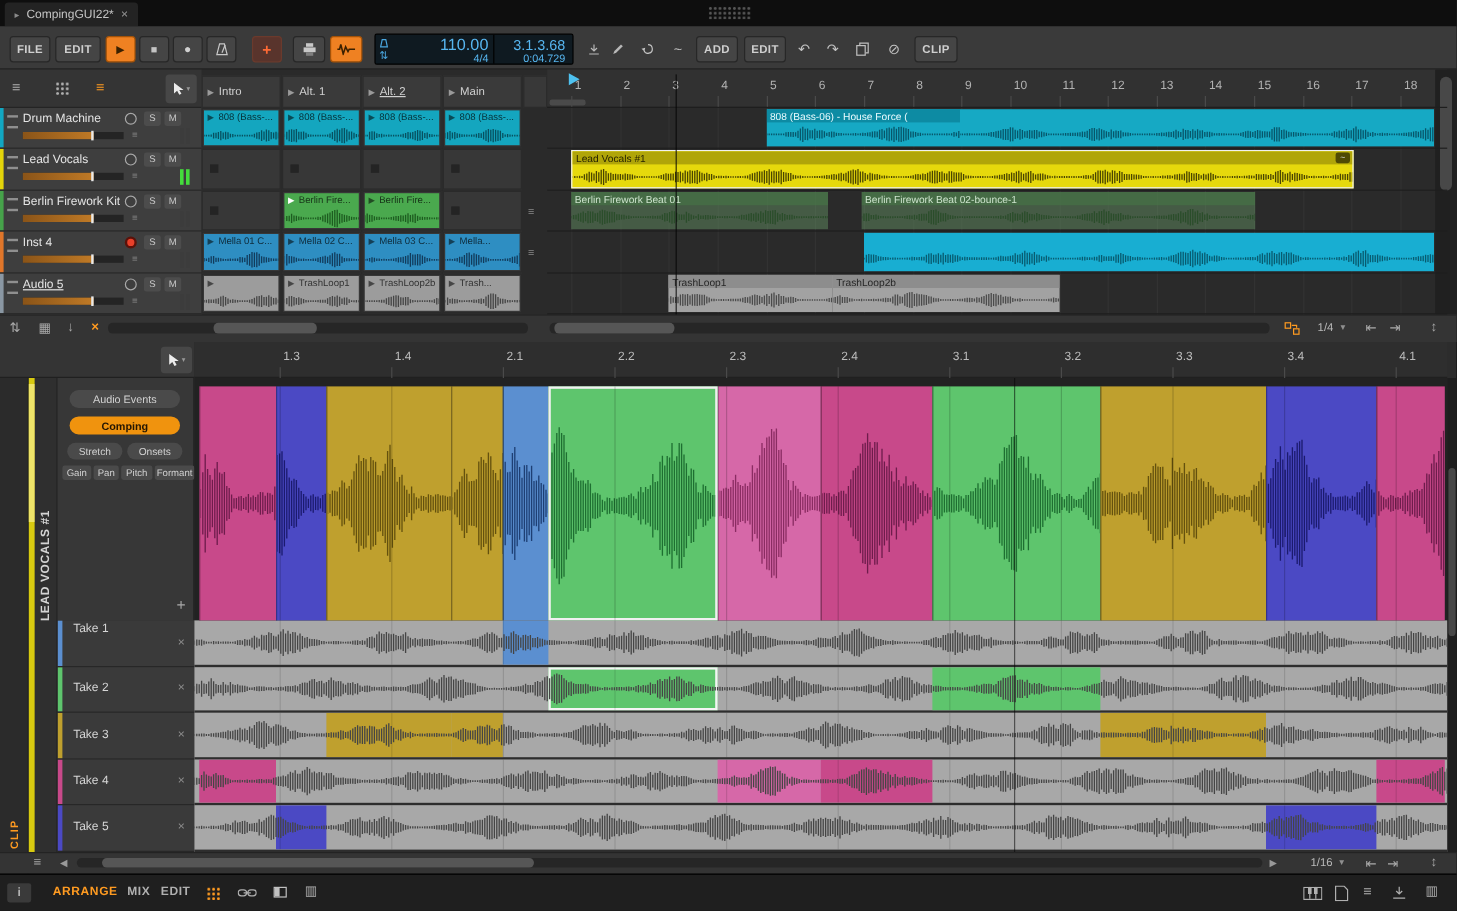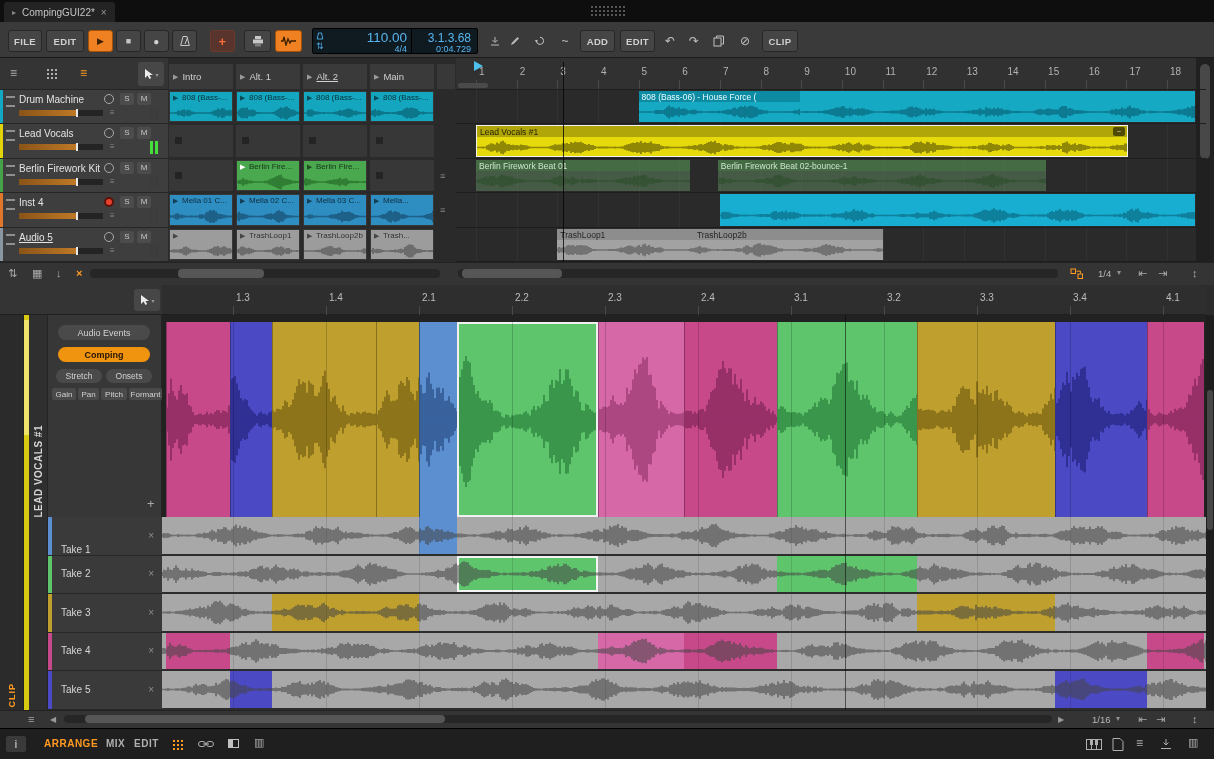--- a/index.html
+++ b/index.html
@@ -700,21 +700,21 @@
     <div style="position: absolute; left: 887px; top: 292px; font-size: 10px; color: rgb(188, 188, 188);">3.2</div>
     <div style="position: absolute; left: 884px; top: 306px; width: 1px; height: 9px; background: rgb(74, 74, 74);"></div>
     <div style="position: absolute; left: 980px; top: 292px; font-size: 10px; color: rgb(188, 188, 188);">3.3</div>
     <div style="position: absolute; left: 977px; top: 306px; width: 1px; height: 9px; background: rgb(74, 74, 74);"></div>
     <div style="position: absolute; left: 1073px; top: 292px; font-size: 10px; color: rgb(188, 188, 188);">3.4</div>
     <div style="position: absolute; left: 1070px; top: 306px; width: 1px; height: 9px; background: rgb(74, 74, 74);"></div>
     <div style="position: absolute; left: 1166px; top: 292px; font-size: 10px; color: rgb(188, 188, 188);">4.1</div>
     <div style="position: absolute; left: 1163px; top: 306px; width: 1px; height: 9px; background: rgb(74, 74, 74);"></div>
     <div style="position: absolute; left: 48px; top: 517px; width: 114px; height: 39px; background: rgb(58, 58, 58); border-bottom: 1px solid rgb(39, 39, 39); box-sizing: border-box; overflow: hidden;">
       <div style="position: absolute; left: 0px; top: 0px; width: 4px; height: 100%; background: rgb(91, 143, 208);"></div>
-      <div style="position: absolute; left: 13px; top: 27px; font-size: 10px; color: rgb(214, 214, 214);">Take 1</div>
+      <div style="position: absolute; left: 13px; top: 2px; font-size: 10px; color: rgb(214, 214, 214);">Take 1</div>
       <div style="position: absolute; right: 8px; top: 12.5px; font-size: 10px; color: rgb(143, 143, 143);">×</div>
     </div>
     <div style="position: absolute; left: 162px; top: 517px; width: 1044px; height: 39px; background: rgb(168, 168, 168); border-bottom: 2px solid rgb(45, 45, 45); box-sizing: border-box; overflow: hidden;">
       <div style="position: absolute; left: 257px; top: 0px; width: 38px; height: 100%; background: rgb(91, 143, 208); box-sizing: border-box;"></div>
       <div style="position: absolute; left: 71px; top: 0px; width: 1px; height: 100%; background: rgba(0, 0, 0, 0.12);"></div>
       <div style="position: absolute; left: 164px; top: 0px; width: 1px; height: 100%; background: rgba(0, 0, 0, 0.12);"></div>
       <div style="position: absolute; left: 257px; top: 0px; width: 1px; height: 100%; background: rgba(0, 0, 0, 0.12);"></div>
       <div style="position: absolute; left: 350px; top: 0px; width: 1px; height: 100%; background: rgba(0, 0, 0, 0.12);"></div>
       <div style="position: absolute; left: 443px; top: 0px; width: 1px; height: 100%; background: rgba(0, 0, 0, 0.12);"></div>
       <div style="position: absolute; left: 536px; top: 0px; width: 1px; height: 100%; background: rgba(0, 0, 0, 0.12);"></div>

